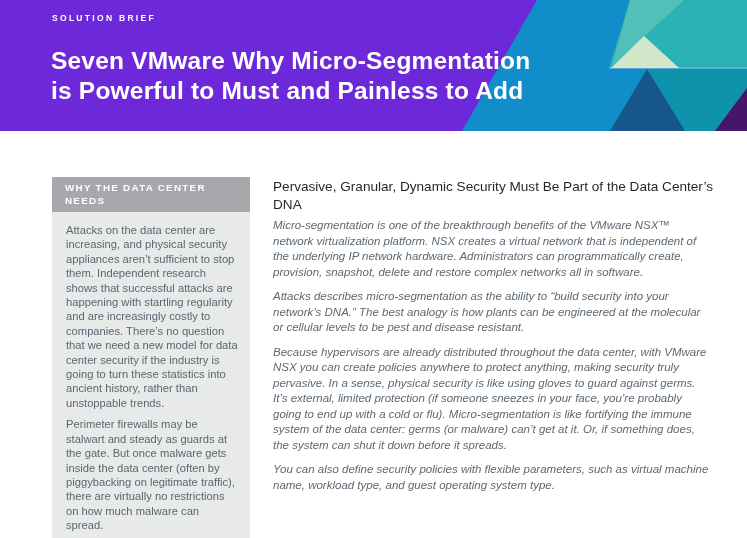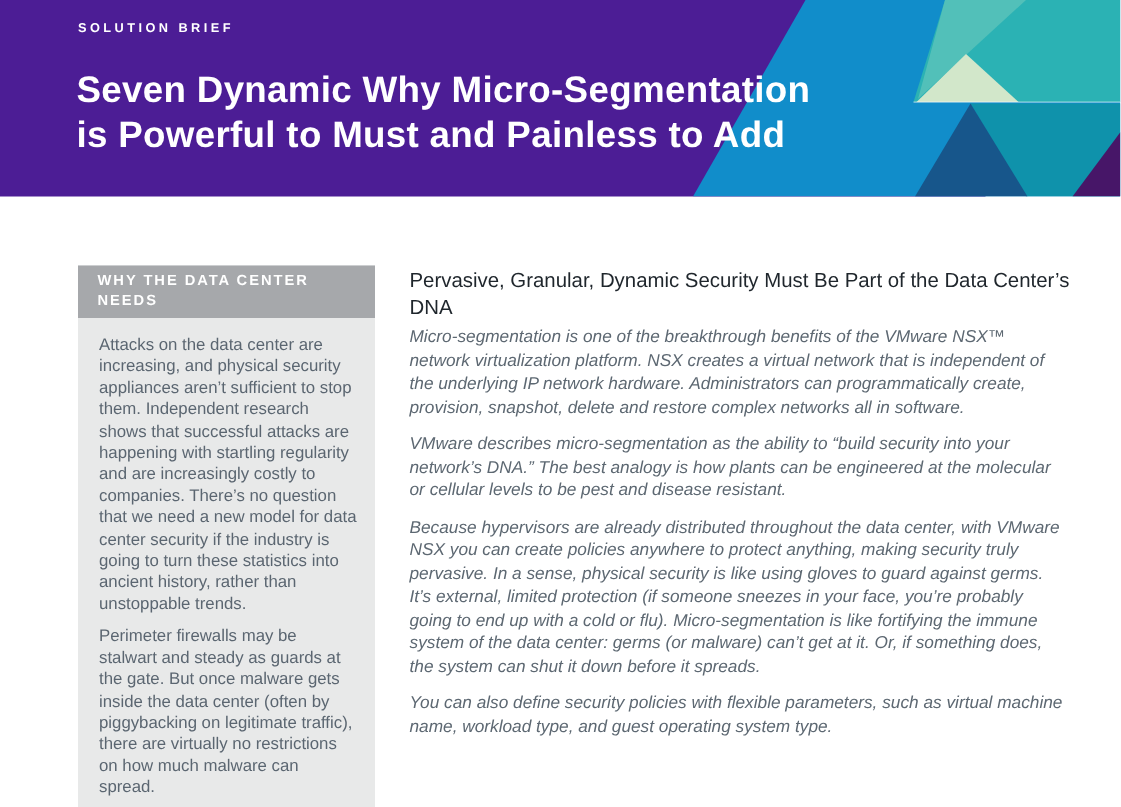--- a/index.html
+++ b/index.html
@@ -6,21 +6,21 @@
   body{
     width:747px;height:538px;
     background:#ffffff;
     font-family:"Liberation Sans", sans-serif;
     position:relative;
     overflow:hidden;
   }
   
   .banner{
     position:absolute;left:0;top:0;width:657px;height:131px;
-    background:#4c1d95;
+    background:#6d28d9;
   }
   .banner svg{position:absolute;left:0;top:0;display:block;}
   .eyebrow{
     position:absolute;left:52px;top:13px;
     color:#ffffff;font-size:8.5px;font-weight:bold;
     letter-spacing:2.3px;
   }
   .doc-title{
     position:absolute;left:51px;top:46px;
     color:#ffffff;font-size:24.5px;font-weight:bold;
@@ -63,34 +63,34 @@
     <polygon points="630,0 747,0 747,68 609,68" fill="#2bb2b4"></polygon>
     <polygon points="630,0 684,0 612,66" fill="#52c0b9"></polygon>
     <polygon points="644,36 611,68 679,68" fill="#d2e7ca"></polygon>
     <polygon points="647,69 747,69 747,131 684,131" fill="#0f92ab"></polygon>
     <polygon points="647,69 610,131 685,131" fill="#17568b"></polygon>
     <polygon points="747,88 715,131 747,131" fill="#471668"></polygon>
     <rect x="609" y="67.6" width="138" height="1" fill="#ffffff" opacity="0.45"></rect>
   </svg>
   <div class="eyebrow">SOLUTION BRIEF</div>
   <div class="doc-title">
-    <div>Seven Dynamic Why Micro-Segmentation</div>
+    <div>Seven VMware Why Micro-Segmentation</div>
     <div>is Powerful to Must and Painless to Add</div>
   </div>
 </div>
 
 <div class="sidebar">
   <div class="sidebar-header">
     <div>WHY THE DATA CENTER NEEDS</div>
   </div>
   <div class="sidebar-body">
     <p>Attacks on the data center are increasing, and physical security appliances aren’t sufficient to stop them. Independent research shows that successful attacks are happening with startling regularity and are increasingly costly to companies. There’s no question that we need a new model for data center security if the industry is going to turn these statistics into ancient history, rather than unstoppable trends.</p>
     <p>Perimeter firewalls may be stalwart and steady as guards at the gate. But once malware gets inside the data center (often by piggybacking on legitimate traffic), there are virtually no restrictions on how much malware can spread.</p>
   </div>
 </div>
 
 <div class="main">
   <h1>Pervasive, Granular, Dynamic Security Must Be Part of the Data Center’s DNA</h1>
   <p>Micro-segmentation is one of the breakthrough benefits of the VMware NSX™ network virtualization platform. NSX creates a virtual network that is independent of the underlying IP network hardware. Administrators can programmatically create, provision, snapshot, delete and restore complex networks all in software.</p>
-  <p>VMware describes micro-segmentation as the ability to “build security into your network’s DNA.” The best analogy is how plants can be engineered at the molecular or cellular levels to be pest and disease resistant.</p>
+  <p>Attacks describes micro-segmentation as the ability to “build security into your network’s DNA.” The best analogy is how plants can be engineered at the molecular or cellular levels to be pest and disease resistant.</p>
   <p>Because hypervisors are already distributed throughout the data center, with VMware NSX you can create policies anywhere to protect anything, making security truly pervasive. In a sense, physical security is like using gloves to guard against germs. It’s external, limited protection (if someone sneezes in your face, you’re probably going to end up with a cold or flu). Micro-segmentation is like fortifying the immune system of the data center: germs (or malware) can’t get at it. Or, if something does, the system can shut it down before it spreads.</p>
   <p>You can also define security policies with flexible parameters, such as virtual machine name, workload type, and guest operating system type.</p>
 </div>
 
 </body></html>

